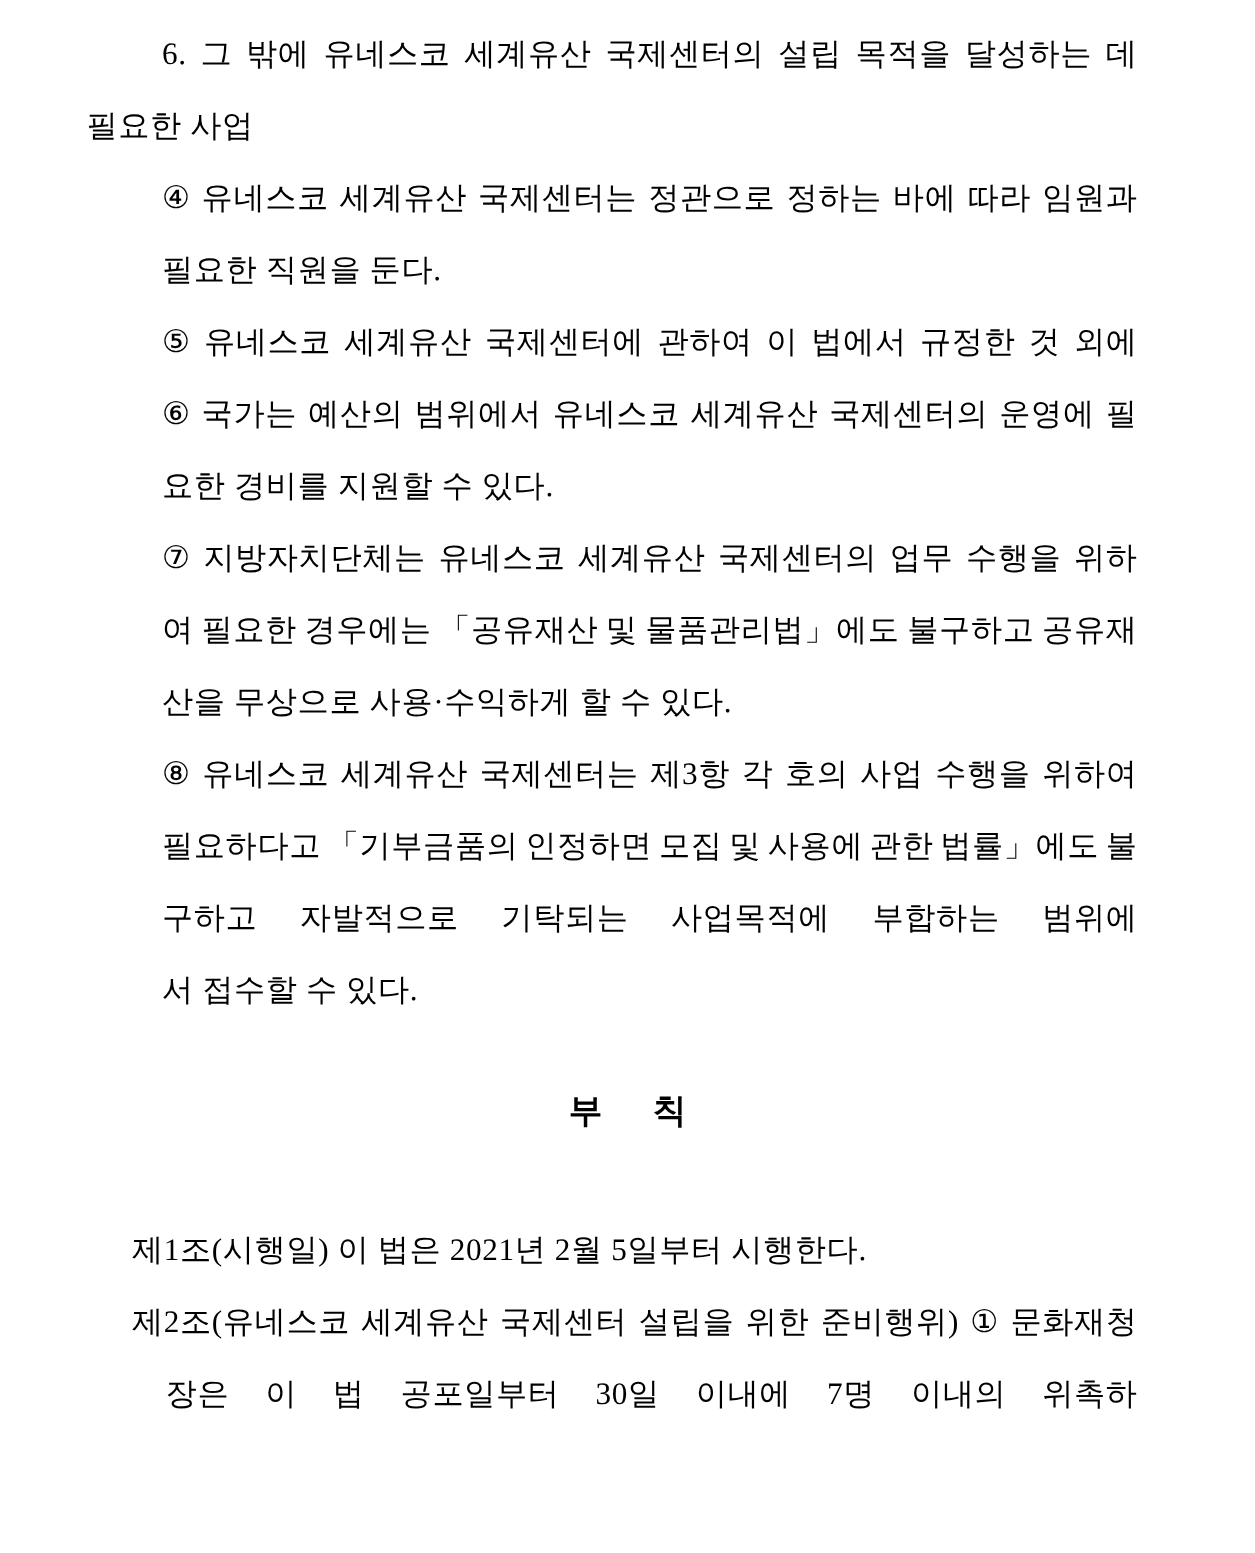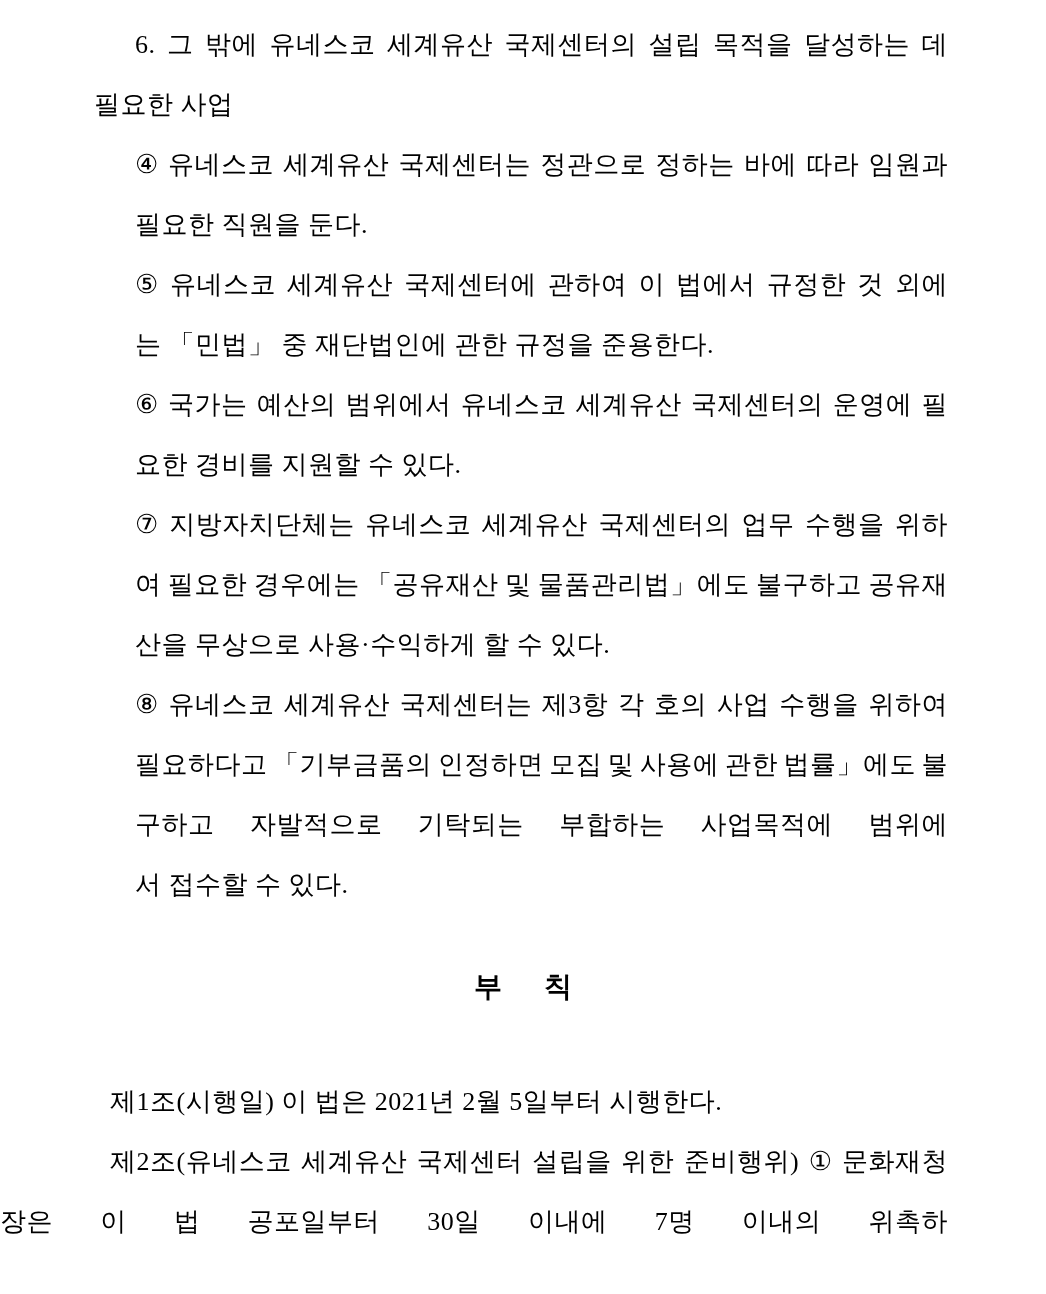--- a/index.html
+++ b/index.html
@@ -31,23 +31,23 @@
     letter-spacing: 0.5px;
   }
   
   .line.justify {
     display: flex;
     justify-content: space-between;
     white-space: normal;
   }
   .line.justify span { display: inline-block; }
   .indent-item        { padding-left: 135px; }
-  .indent-item-sub    { padding-left: 94px; }
+  .indent-item-sub    { padding-left: 72px; }
   .indent-article     { padding-left: 110px; }
-  .indent-article-sub { }
+  .indent-article-sub { padding-left: 138px; }
   .addendum-heading {
     height: 60px;
     line-height: 60px;
     margin-top: 42px;
     text-align: center;
     white-space: pre;
     font-size: 28px;
     font-weight: bold;
   }
   .addendum {
@@ -91,21 +91,20 @@
         <span>유네스코</span>
         <span>세계유산</span>
         <span>국제센터에</span>
         <span>관하여</span>
         <span>이</span>
         <span>법에서</span>
         <span>규정한</span>
         <span>것</span>
         <span>외에</span>
       </div>
-    <div class="line indent-item">는 「민법」 중 재단법인에 관한 규정을 준용한다.</div>
     <div class="line justify indent-item">
         <span>⑥</span>
         <span>국가는</span>
         <span>예산의</span>
         <span>범위에서</span>
         <span>유네스코</span>
         <span>세계유산</span>
         <span>국제센터의</span>
         <span>운영에</span>
         <span>필</span>
@@ -152,22 +151,22 @@
         <span>및</span>
         <span>사용에</span>
         <span>관한</span>
         <span>법률」에도</span>
         <span>불</span>
       </div>
     <div class="line justify indent-item">
         <span>구하고</span>
         <span>자발적으로</span>
         <span>기탁되는</span>
+        <span>사업목적에</span>
         <span>부합하는</span>
-        <span>사업목적에</span>
         <span>범위에</span>
       </div>
     <div class="line indent-item">서 접수할 수 있다.</div>
   </div>
 
   <div class="addendum-heading">부      칙</div>
 
   <div class="addendum">
     <div class="line indent-article">제1조(시행일) 이 법은 2021년 2월 5일부터 시행한다.</div>
     <div class="line justify indent-article">

